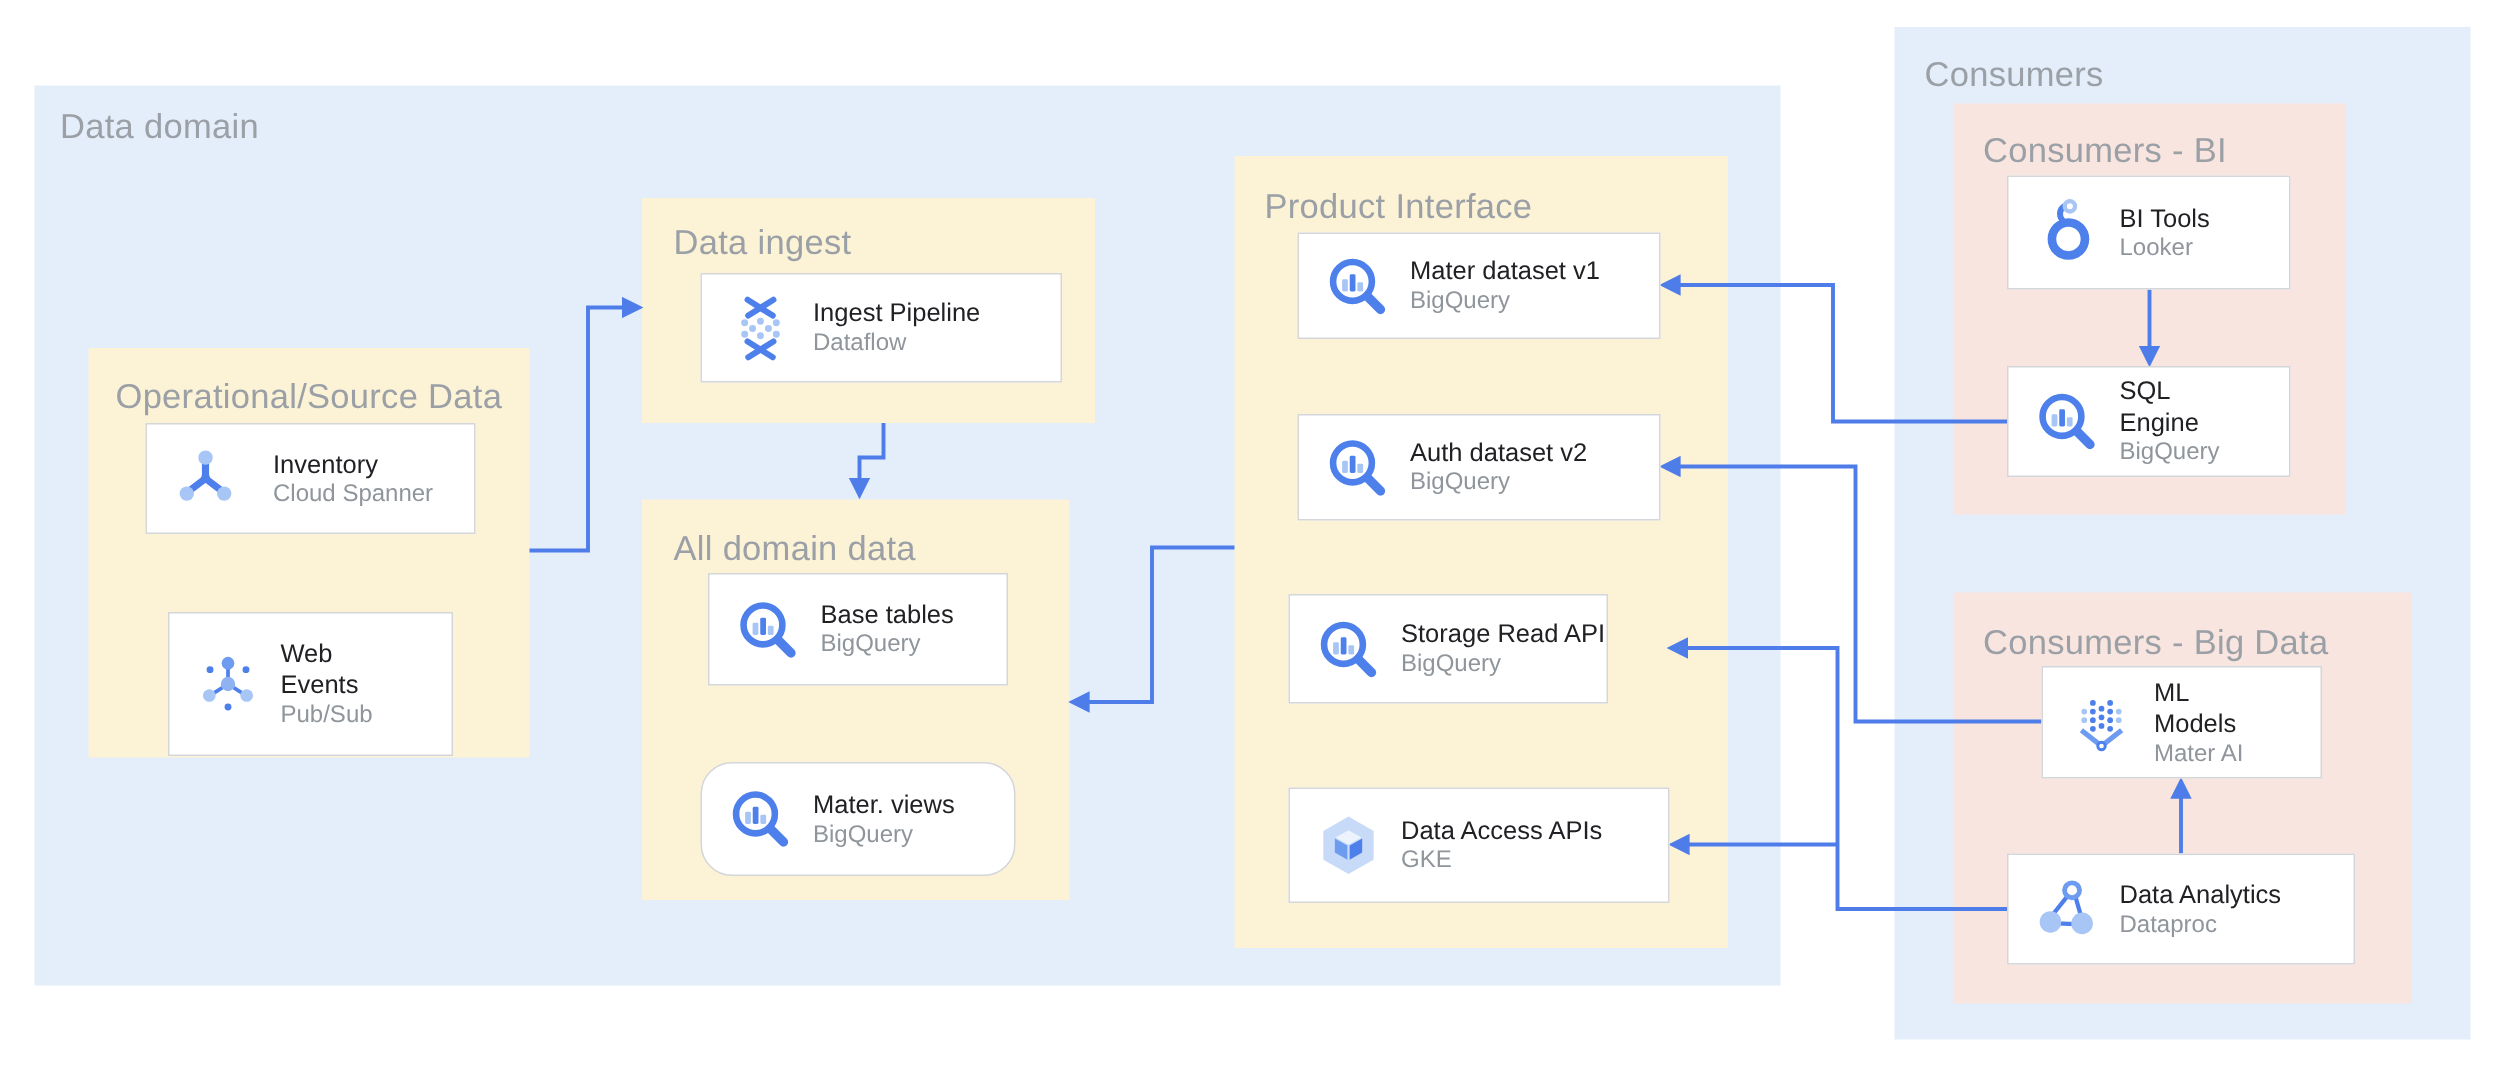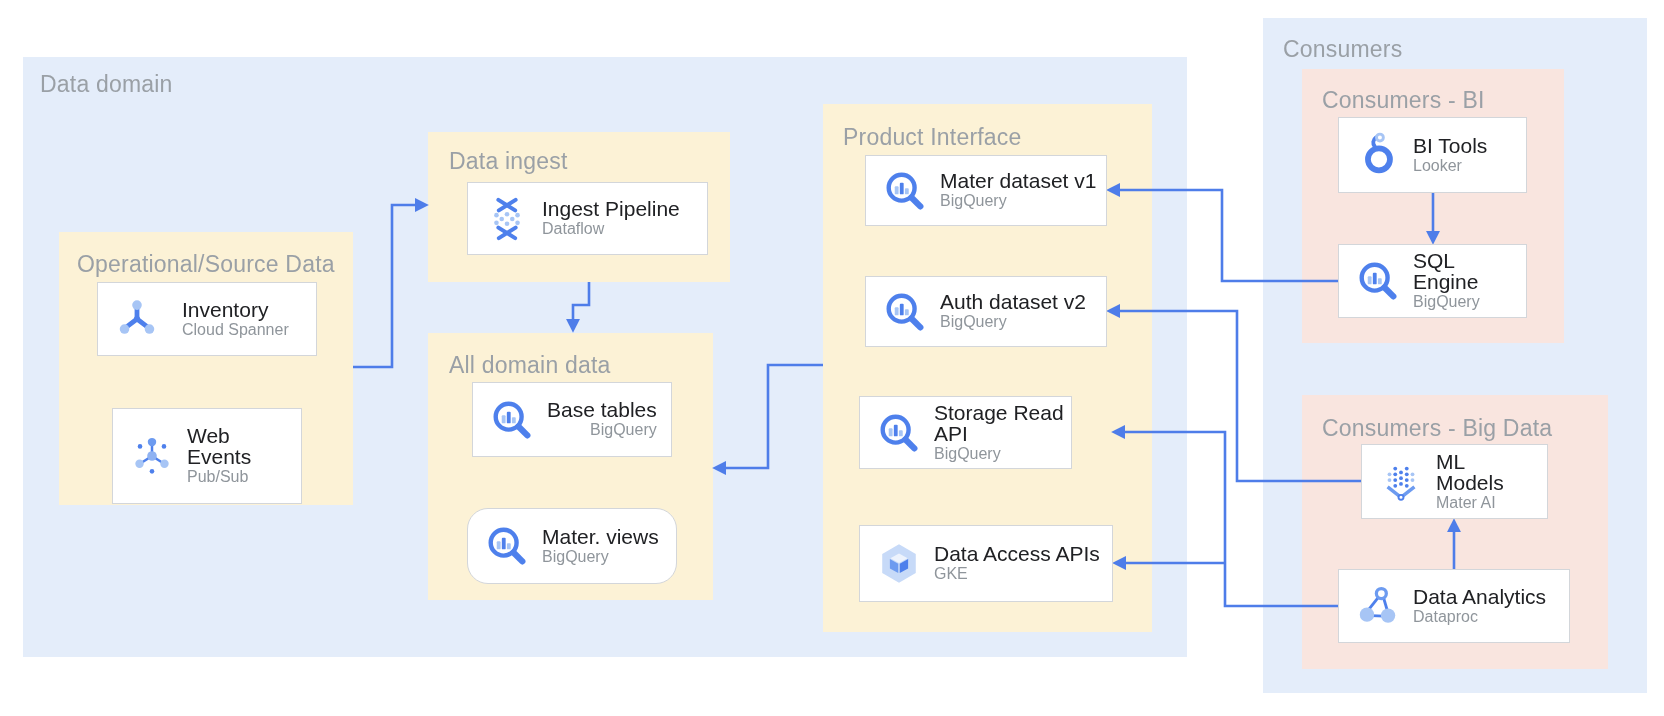--- a/index.html
+++ b/index.html
@@ -12,21 +12,21 @@
         font-family:"Liberation Sans", sans-serif;}
   .region{position:absolute;background:var(--domain-bg);}
   .zone{position:absolute;background:var(--zone-bg);}
   .zone.pink{background:var(--pink-bg);}
   .glabel{position:absolute;color:var(--label);font-size:23px;letter-spacing:.2px;white-space:nowrap;}
   .card{position:absolute;background:#fff;border:1px solid var(--card-border);
         display:flex;align-items:center;box-sizing:border-box;padding-left:12px;}
   .icon{flex:0 0 54px;display:flex;align-items:center;justify-content:center;}
   .icon svg{width:46px;height:46px;display:block;}
   .txt{display:flex;flex-direction:column;justify-content:center;padding-left:8px;}
-  .title{color:var(--title);font-size:21px;line-height:21px;}
+  .title{color:var(--title);font-size:17px;line-height:21px;}
   .sub{color:var(--sub);font-size:16px;line-height:20px;}
   .narrow .title{max-width:76px;}
   .arrows{position:absolute;left:0;top:0;pointer-events:none;}
   .hidden-defs{position:absolute;width:0;height:0;overflow:hidden;}
 </style>
 </head>
 <body>
 
 <svg class="hidden-defs" aria-hidden="true">
   <defs>
@@ -200,21 +200,21 @@
         <svg>
           <use href="#sym-dataflow"></use>
         </svg>
       </span>
     <span class="txt">
         <span class="title">Ingest Pipeline</span>
         <span class="sub">Dataflow</span>
       </span>
   </div>
 
-  <div class="card" style="left:472px;top:382px;width:200px;height:75px;text-align:right;">
+  <div class="card" style="left:472px;top:382px;width:200px;height:75px;">
     <span class="icon">
         <svg>
           <use href="#sym-bigquery"></use>
         </svg>
       </span>
     <span class="txt">
         <span class="title">Base tables</span>
         <span class="sub">BigQuery</span>
       </span>
   </div>

